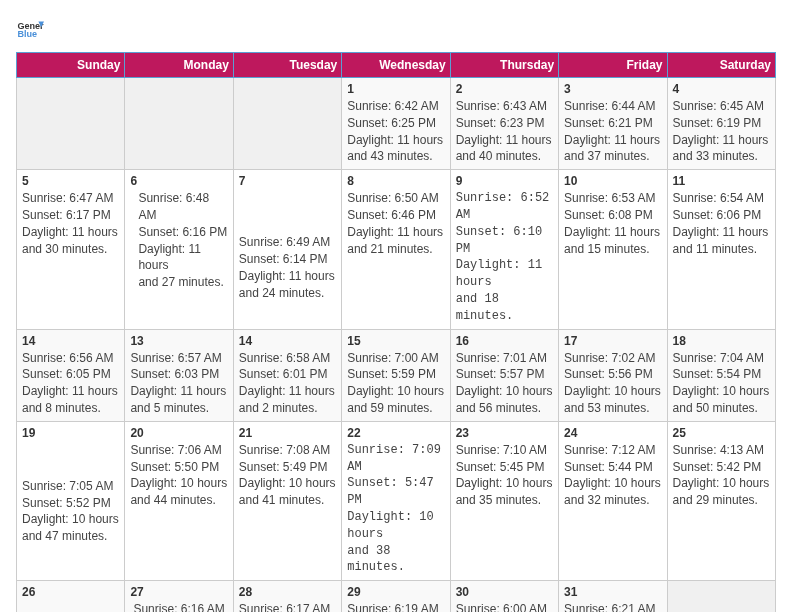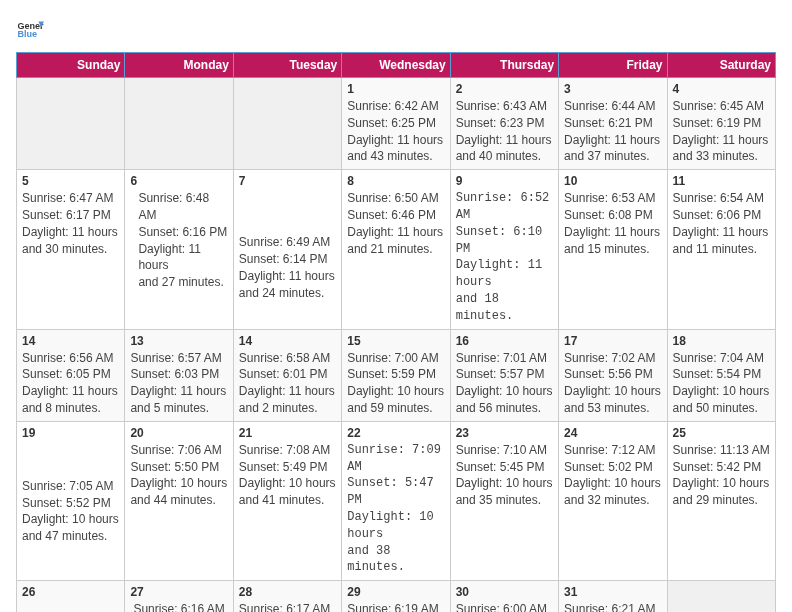--- a/index.html
+++ b/index.html
@@ -277,27 +277,27 @@
         <td>
           <span class="day-number">23</span>
           <div class="day-info" style="white-space: pre-line;">Sunrise: 7:10 AM
 Sunset: 5:45 PM
 Daylight: 10 hours
 and 35 minutes.</div>
         </td>
         <td>
           <span class="day-number">24</span>
           <div class="day-info" style="white-space: pre-line;">Sunrise: 7:12 AM
-Sunset: 5:02 PM
+Sunset: 5:44 PM
 Daylight: 10 hours
 and 32 minutes.</div>
         </td>
         <td>
           <span class="day-number">25</span>
-          <div class="day-info" style="white-space: pre-line;">Sunrise: 11:13 AM
+          <div class="day-info" style="white-space: pre-line;">Sunrise: 4:13 AM
 Sunset: 5:42 PM
 Daylight: 10 hours
 and 29 minutes.</div>
         </td>
       </tr>
       <tr>
         <td>
           <span class="day-number">26</span>
           <div class="day-info" style="white-space: pre-line; margin-top: 39px;">Sunrise: 6:14 AM
 Sunset: 4:41 PM

